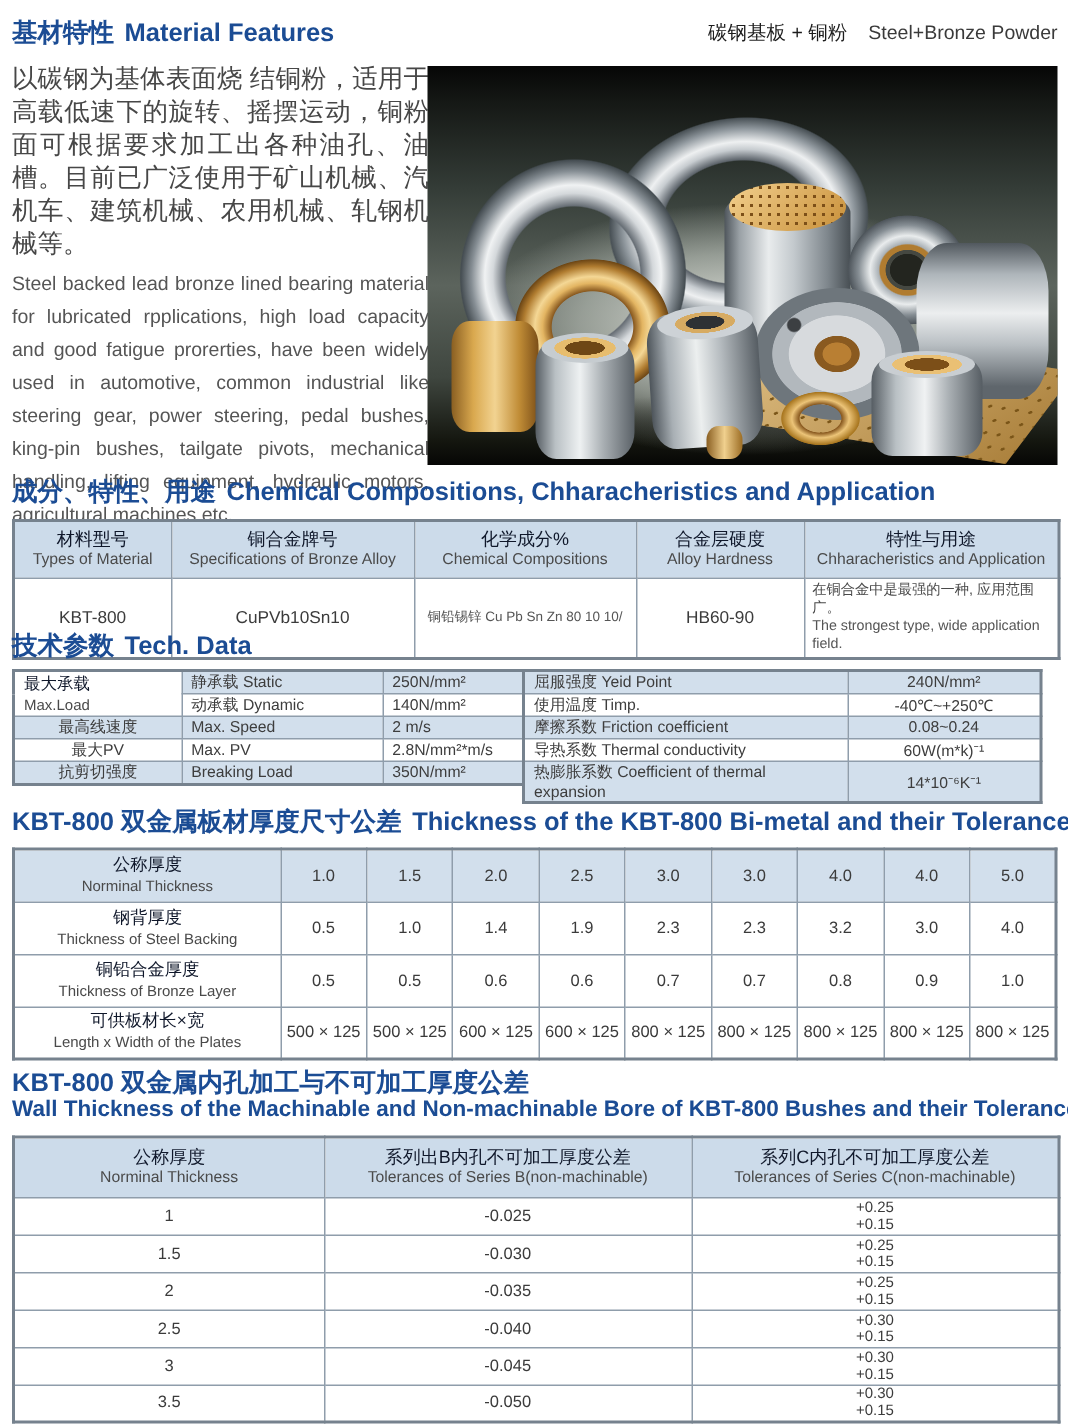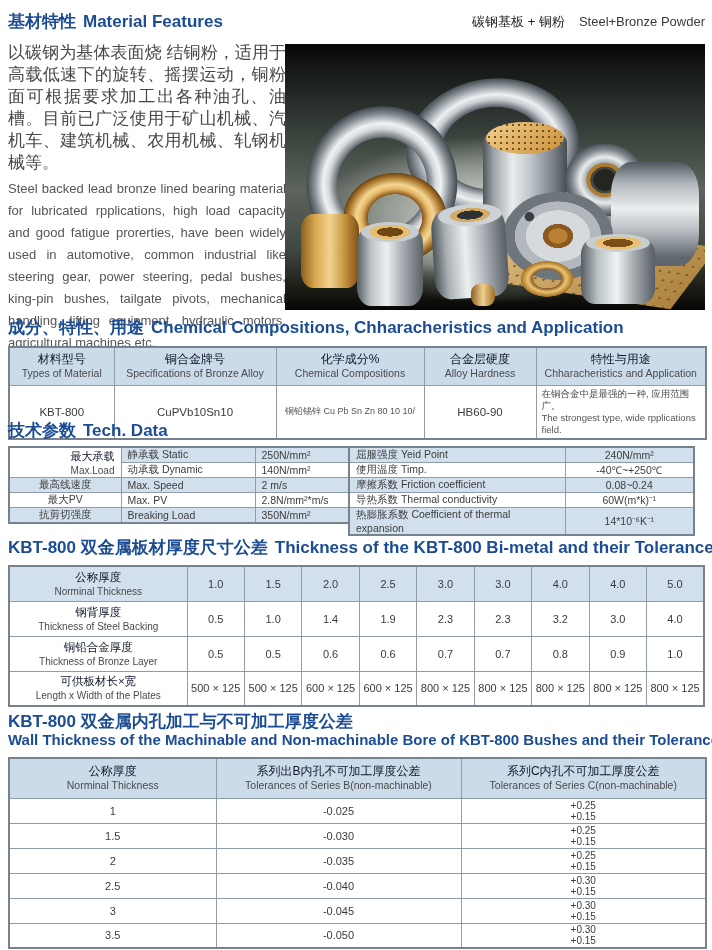--- a/index.html
+++ b/index.html
@@ -106,21 +106,21 @@
   .t1 .app-cell { text-align:left; padding:2px 5px;margin-left:32px; }
   .t1 .app-zh { font-size:9.5px; color:#4a4a4a; line-height:12px; }
   .t1 .app-en { font-size:9.5px; color:#555; line-height:12px; }
 
   
   .tt td { height:15px; padding:0 6px; font-size:10.5px; color:#3d3d3d; }
   .ttL { left:8px; top:446px; width:344px; }
   .ttR { left:348px; top:446px; width:345px; }
   .rb td { background:#d2dfec; }
   .rw td { background:#ffffff; }
-  td.wsp { background:#ffffff !important; text-align:right;margin-top:16px; }
+  td.wsp { background:#ffffff !important; text-align:left;margin-top:16px; }
   td.wsp .zh-line { font-size:11px; }
   td.wsp .en-line { font-size:10px; }
   .ttL .lab1 { text-align:center; }
   .ttR .val { text-align:center; }
 
   
   .t3 { left:8px; top:565px; width:697px; }
   .t3 td { height:35px; text-align:center; padding:1px 2px; }
   .t3 .labc { padding:2px 4px; }
   .t3 .zh-line { font-size:11.5px; }
@@ -211,21 +211,21 @@
         <div class="en-line">Chharacheristics and Application</div>
       </th>
     </tr>
     <tr>
       <td>KBT-800</td>
       <td>CuPVb10Sn10</td>
       <td class="chem">铜铅锡锌 Cu Pb Sn Zn 80 10 10/</td>
       <td>HB60-90</td>
       <td class="app-cell">
         <div class="app-zh">在铜合金中是最强的一种, 应用范围广。</div>
-        <div class="app-en">The strongest type, wide rpplications field.</div>
+        <div class="app-en">The strongest type, wide application field.</div>
       </td>
     </tr>
   </tbody>
     </table>
 
   <div class="sec-title s3">
     <span>技术参数</span><span class="en-part">Tech. Data</span>
   </div>
 
   <table class="tt ttL">

